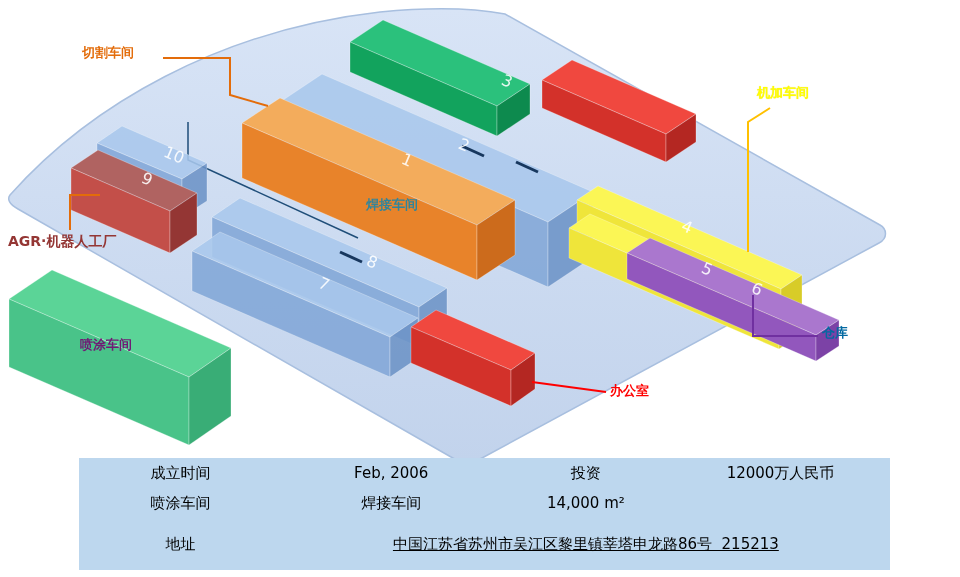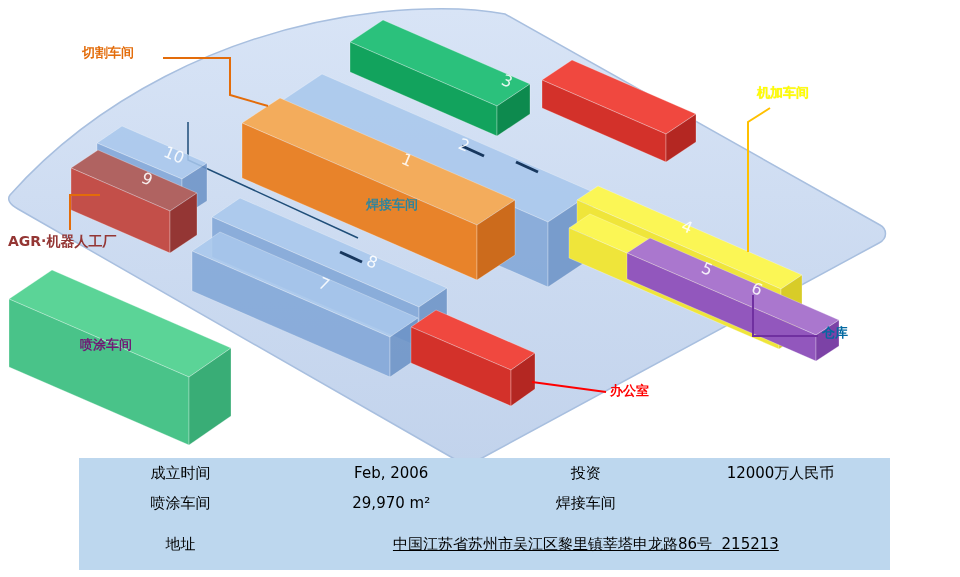--- a/index.html
+++ b/index.html
@@ -167,20 +167,20 @@
   <div class="lbl" id="lbl-warehouse">仓库</div>
 
   
   <div class="info-table">
     <div class="cell">成立时间</div>
     <div class="cell">Feb, 2006</div>
     <div class="cell">投资</div>
     <div class="cell">12000万人民币</div>
 
     <div class="cell">喷涂车间</div>
-    <div class="cell">29,970 m²</div>
     <div class="cell">焊接车间</div>
+    <div class="cell">14,000 m²</div>
 
     <div class="cell addr-label">地址</div>
     <div class="cell addr-value">中国江苏省苏州市吴江区黎里镇莘塔申龙路86号  215213</div>
   </div>
 
 </div>
 
 </body></html>

